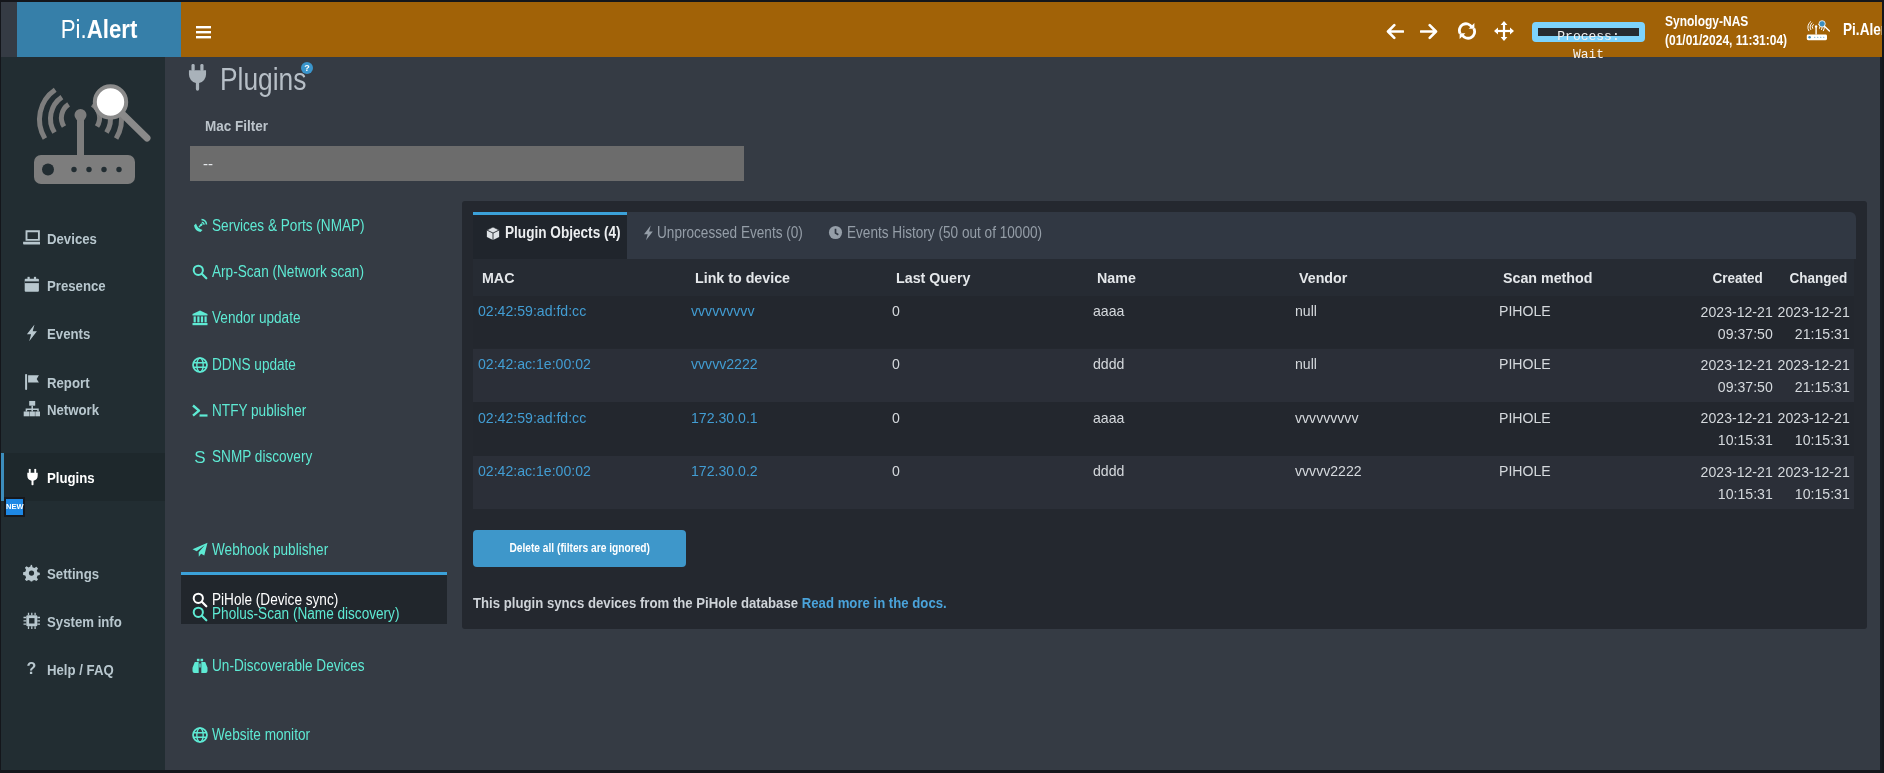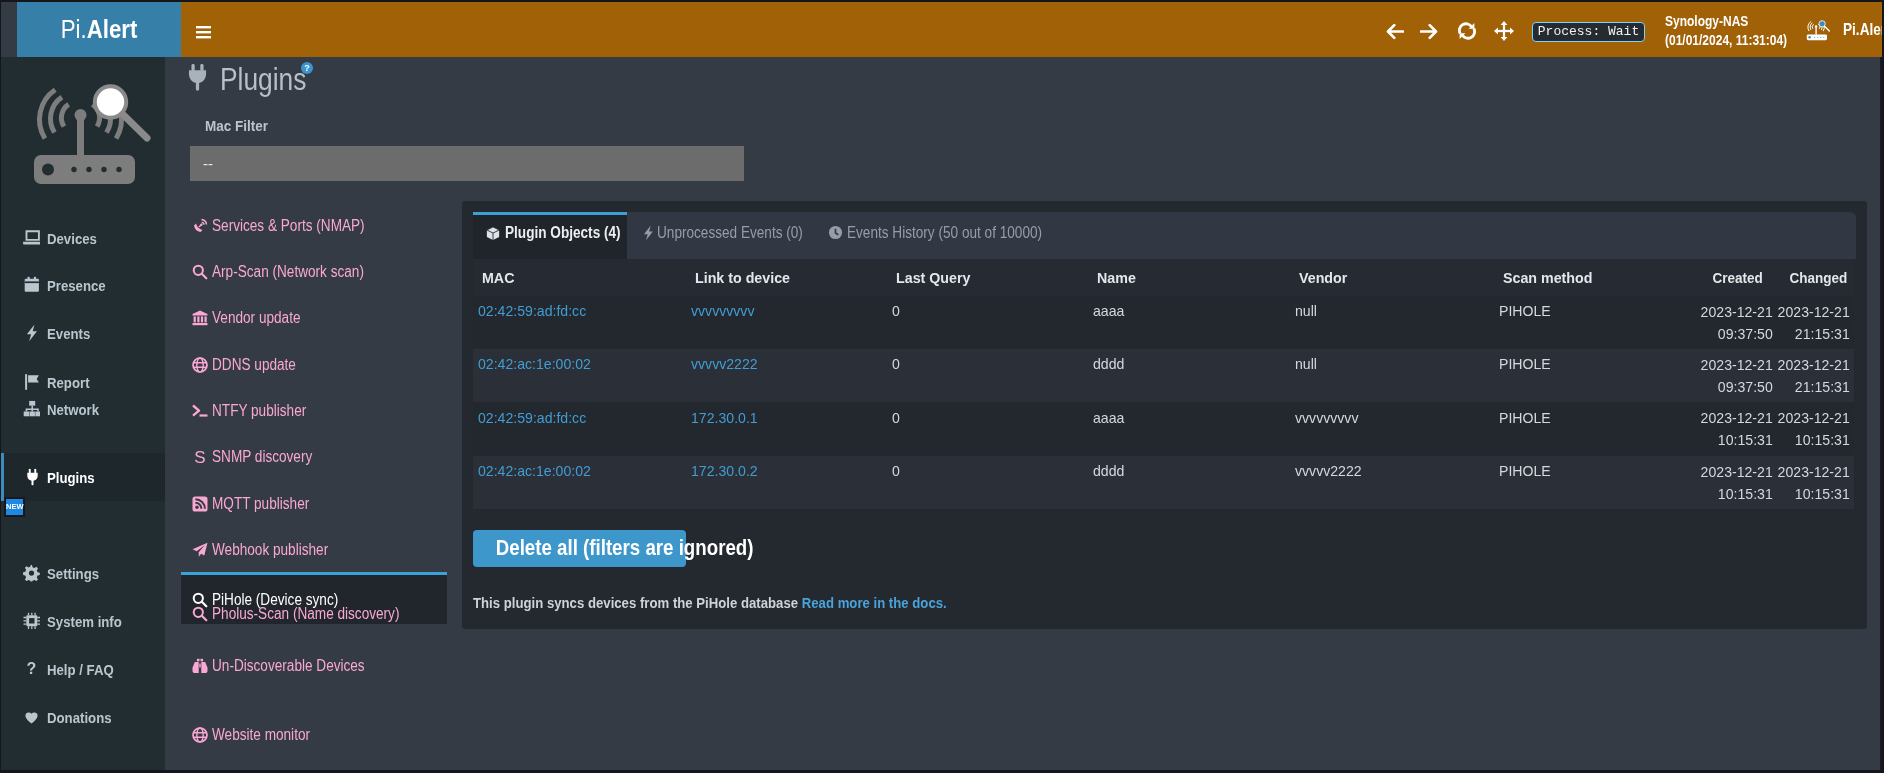--- a/index.html
+++ b/index.html
@@ -19,37 +19,37 @@
 .mi .lb { position:absolute; left:46px; top:50%; transform:translateY(-50%) scaleX(0.88); transform-origin:0 50%; font-size:15px; font-weight:700; white-space:nowrap; }
 .mi.act { background:#1e282c; color:#fff; border-left:3px solid #3c8dbc; }
 .mi.act .ic { left:20px; }
 .mi.act .lb { left:43px; }
 
 .title { position:absolute; left:219px; top:60px; font-size:31px; color:#b7bfc7; transform:scaleX(0.85); transform-origin:0 0; white-space:nowrap; }
 .helpb { position:absolute; left:300px; top:60px; width:12px; height:12px; border-radius:50%; background:#3a95cc; color:#fff; font-size:9px; font-weight:700; text-align:center; line-height:12px; }
 .lbl { position:absolute; left:204px; top:115px; font-size:15px; font-weight:700; color:#bcc4cb; transform:scaleX(0.9); transform-origin:0 0; }
 .inp { position:absolute; left:189px; top:144px; width:554px; height:35px; background:#6c6c6c; color:#e6e9ec; font-size:15px; line-height:35px; padding-left:13px; }
 
-.pl { position:absolute; left:180px; width:266px; height:46px; color:#f9a8d4; }
+.pl { position:absolute; left:180px; width:266px; height:46px; color:#5eead4; }
 .pl .ic { position:absolute; left:11px; top:50%; transform:translateY(-50%); width:16px; height:16px; }
 .pl .lb { position:absolute; left:31px; top:50%; transform:translateY(-50%) scaleX(0.85); transform-origin:0 50%; font-size:16px; white-space:nowrap; }
 .pl.act { background:#21262c; border-top:3px solid #3ba1d9; color:#fff; height:52px; }
 
 .panel { position:absolute; left:461px; top:199px; width:1405px; height:428px; background:#24282f; border-radius:3px; }
 .tabband { position:absolute; left:472px; top:209.5px; width:1383px; height:47px; background:#313843; border-top-right-radius:6px; }
 .tabact { position:absolute; left:472px; top:209.5px; width:154px; height:47px; background:#20252c; border-top:3.5px solid #3ba1d9; }
 .th { position:absolute; left:472px; top:256.5px; width:1381px; height:37px; background:#262b33; }
 .row1,.row3 { background:#23272e; }
 .row2,.row4 { background:#2b2f38; }
 .trow { position:absolute; left:472px; width:1381px; }
 .hc { position:absolute; font-size:15px; font-weight:700; color:#e4e7ea; white-space:nowrap; transform:scaleX(0.95); transform-origin:0 50%; }
 .cell { position:absolute; font-size:15px; color:#d5d9dd; white-space:nowrap; transform:scaleX(0.94); transform-origin:0 50%; }
 .cell.lk { color:#429dd3; }
 .dcell { position:absolute; font-size:15px; color:#d5d9dd; text-align:right; line-height:22px; transform:scaleX(0.94); transform-origin:100% 0; }
-.btn { position:absolute; left:472px; top:528px; width:213px; height:37px; background:#3e97ca; border-radius:4px; color:#fff; font-size:22px; font-weight:700; text-align:center; line-height:36px; }
+.btn { position:absolute; left:472px; top:528px; width:213px; height:37px; background:#3e97ca; border-radius:4px; color:#fff; font-size:12px; font-weight:700; text-align:center; line-height:36px; }
 .btn span { display:inline-block; transform:scaleX(0.85); white-space:nowrap; }
 .para { position:absolute; left:472px; top:592px; font-size:15.5px; font-weight:600; color:#ced3d8; transform:scaleX(0.85); transform-origin:0 0; white-space:nowrap; }
 .para a { color:#4aa3da; text-decoration:none; }
 .scredge { position:absolute; right:0; top:55px; bottom:-3px; width:2px; background:#171a20; }
 svg { display:block; }
 </style>
 </head>
 <body>
 <div class="page">
 
@@ -71,21 +71,21 @@
       <path d="M3.2 11.5 A6.6 6.6 0 0 1 14.8 5.2" stroke="#fff" stroke-width="2.8" fill="none"></path>
       <path d="M16.8 6.5 A6.6 6.6 0 0 1 5.2 12.8" stroke="#fff" stroke-width="2.8" fill="none"></path>
       <path d="M17.4 1v5.8h-5.8z" fill="#fff"></path>
       <path d="M2.6 17v-5.8h5.8z" fill="#fff"></path>
     </svg>
     <svg class="abs" style="left:1477px;top:19px" width="20" height="20" viewBox="0 0 20 20">
       <path d="M10 0l3.4 4H6.6z M10 20l3.4-4H6.6z M0 10l4-3.4v6.8z M20 10l-4-3.4v6.8z" fill="#fff"></path>
       <rect x="8.9" y="2.5" width="2.2" height="15" fill="#fff"></rect>
         <rect x="2.5" y="8.9" width="15" height="2.2" fill="#fff"></rect>
     </svg>
-    <div class="abs" style="left:1515px;top:20px;width:113px;height:20px;background:#262b31;border:1px solid #7dd3fc;border-radius:4px;color:#f2f2f2;font-family:'Liberation Mono',monospace;font-size:13px;line-height:18px;text-align:center">Process: Wait</div>
+    <div class="abs" style="left:1515px;top:20px;width:113px;height:20px;background:#262b31;border:6px solid #7dd3fc;border-radius:4px;color:#f2f2f2;font-family:'Liberation Mono',monospace;font-size:13px;line-height:18px;text-align:center">Process: Wait</div>
     <div class="abs" style="left:1648px;top:9px;color:#fff;font-size:15px;font-weight:700;line-height:19px;transform:scaleX(0.8);transform-origin:0 0">Synology-NAS<br>(01/01/2024, 11:31:04)</div>
     <svg class="abs" style="left:1789px;top:15px" width="24" height="26" viewBox="0 0 120 104">
       <g id="rlogo2" fill="#fff">
         <rect x="4" y="74" width="101" height="29" rx="7"></rect>
         <rect x="47" y="35" width="7" height="40"></rect>
         <circle cx="50.5" cy="34" r="6"></circle>
         <g fill="none" stroke="#fff" stroke-width="5">
           <path d="M38.6 23.4a16 16 0 0 0-4.6 22.1"></path>
           <path d="M31.9 16.1a26 26 0 0 0-7.4 35.4"></path>
           <path d="M25.2 8.8a36 36 0 0 0-10.3 48.7"></path>
@@ -210,28 +210,20 @@
         <span class="lb">System info</span>
       </div>
 <div class="mi" style="top:587.9px">
         <svg class="ic" viewBox="0 0 17 17" width="17" height="17">
           <g transform="translate(0.5 0)">
             <text x="8" y="13.5" font-size="16" font-weight="700" fill="currentColor" text-anchor="middle" font-family="Liberation Sans">?</text>
           </g>
         </svg>
         <span class="lb">Help / FAQ</span>
       </div>
-<div class="mi" style="top:635.8px">
-        <svg class="ic" viewBox="0 0 17 17" width="17" height="17">
-          <g transform="translate(0.5 0)">
-            <path d="M8 15C2.2 10.6 0.9 7.4 2.6 5a3.7 3.7 0 0 1 5.4 0.3A3.7 3.7 0 0 1 13.4 5c1.7 2.4 0.4 5.6-5.4 10z" fill="currentColor"></path>
-          </g>
-        </svg>
-        <span class="lb">Donations</span>
-      </div>
 <div class="abs" style="left:3px;top:439.7px;width:21px;height:20px;background:#1e88e5;border:2px solid #16181d;color:#fff;font-size:7.5px;font-weight:700;text-align:center;line-height:16px">NEW</div>
   </div>
 
   <svg class="abs" style="left:184px;top:62px" width="25" height="28" viewBox="0 0 16 19">
     <g fill="#a9b2ba">
       <rect x="3.9" y="0" width="2.2" height="4.8" rx="1"></rect>
       <rect x="9.9" y="0" width="2.2" height="4.8" rx="1"></rect>
       <path d="M2.2 4.2h11.6v3a5.8 5.8 0 0 1-4.7 5.7V17a1.1 1.1 0 0 1-2.2 0v-4.1A5.8 5.8 0 0 1 2.2 7.2z"></path>
     </g>
   </svg>
@@ -280,28 +272,20 @@
         <path d="M1 2.5 7 7.6 1 12.7" stroke="currentColor" stroke-width="2.4" fill="none" stroke-linejoin="round"></path>
         <rect x="7.5" y="11.4" width="8" height="2.2" fill="currentColor"></rect>
       </svg>
       <span class="lb">NTFY publisher</span>
     </div>
 <div class="pl" style="top:432.2px">
       <svg class="ic" viewBox="0 0 16 16" width="16" height="16">
         <text x="8" y="14" font-size="17" fill="currentColor" text-anchor="middle" font-family="Liberation Sans">S</text>
       </svg>
       <span class="lb">SNMP discovery</span>
-    </div>
-<div class="pl" style="top:478.6px">
-      <svg class="ic" viewBox="0 0 16 16" width="16" height="16">
-        <rect x="0.5" y="0.5" width="15" height="15" rx="2.6" fill="currentColor"></rect>
-        <circle cx="5" cy="11.3" r="1.7" fill="#353b44"></circle>
-        <path d="M3.4 6.7a6 6 0 0 1 6 6M3.4 3.2a9.5 9.5 0 0 1 9.5 9.5" stroke="#353b44" stroke-width="1.9" fill="none"></path>
-      </svg>
-      <span class="lb">MQTT publisher</span>
     </div>
 <div class="pl" style="top:524.9px">
       <svg class="ic" viewBox="0 0 16 16" width="16" height="16">
         <path d="M15.5 0.8 0.5 7.2l4.2 2.1 8-6.1-6 7 0.1 4.6 2.3-3 3.2 1.6z" fill="currentColor"></path>
       </svg>
       <span class="lb">Webhook publisher</span>
     </div>
 <div class="pl act" style="top:570px">
       <svg class="ic" viewBox="0 0 16 16" width="16" height="16">
         <circle cx="6.3" cy="6.3" r="4.6" fill="none" stroke="currentColor" stroke-width="2"></circle>

